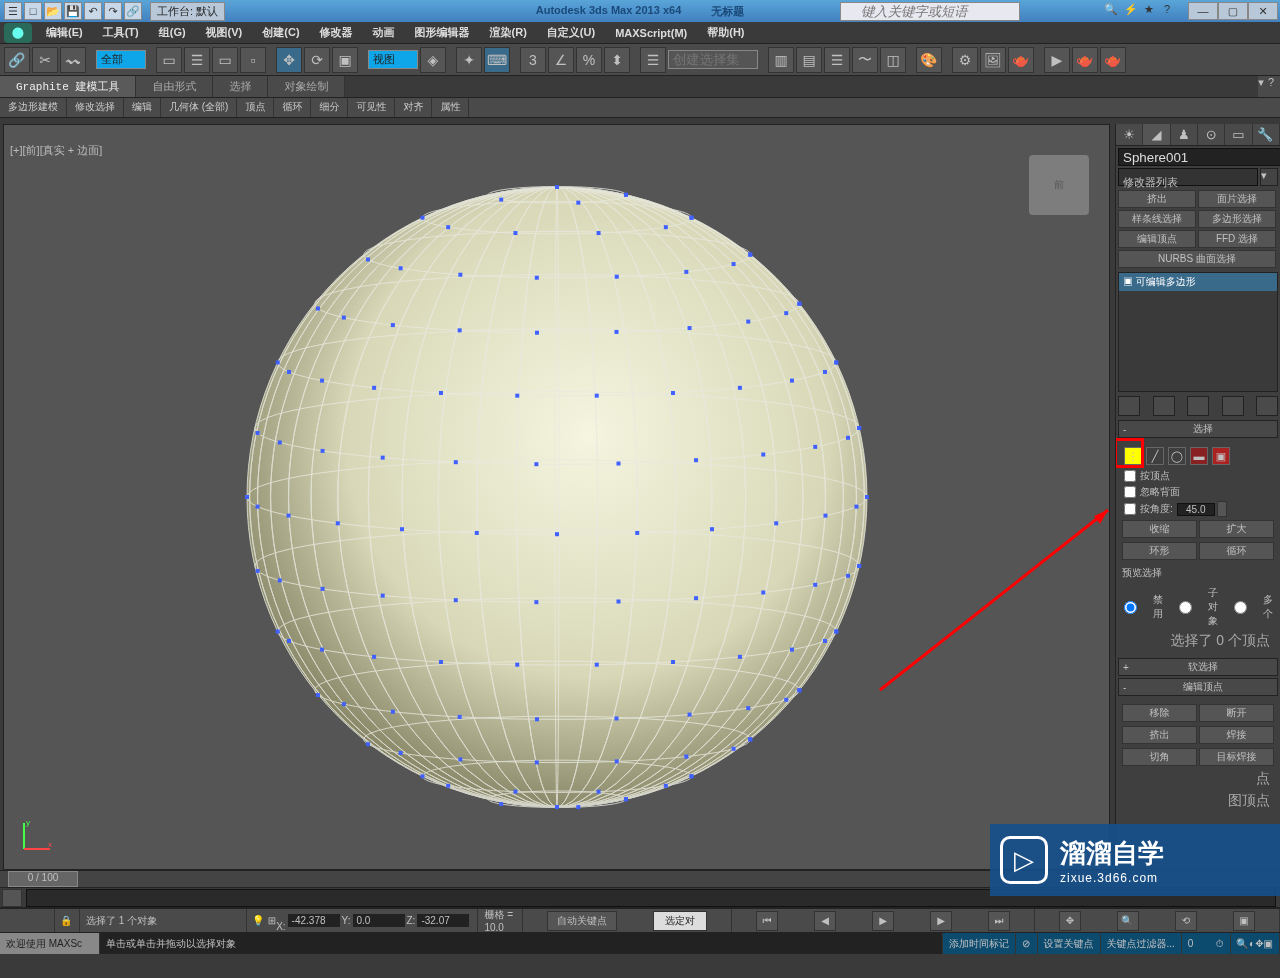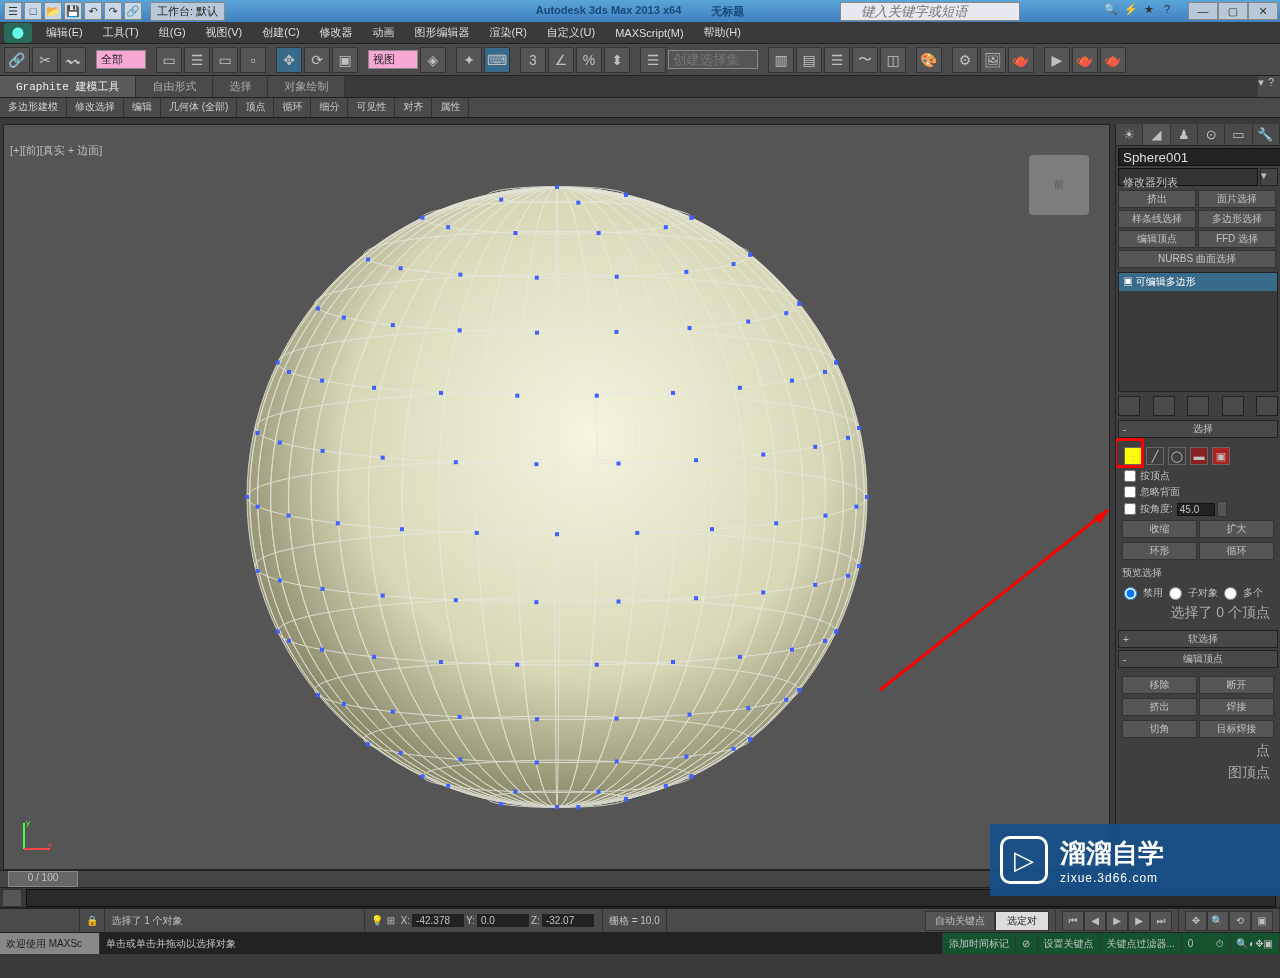--- a/index.html
+++ b/index.html
@@ -13,28 +13,28 @@
 .title-center { position: absolute; left: 50%; transform: translateX(-50%); display: flex; gap: 30px; color: #1a4a7a; font-weight: bold; }
 .title-search { position: absolute; right: 260px; width: 180px; background: #e8e8f0; border: 1px solid #888; padding: 1px 20px; color: #888; font-style: italic; }
 .title-right-icons { position: absolute; right: 100px; display: flex; gap: 4px; }
 .title-right-icons .ic { width: 16px; height: 16px; color: #333; }
 .win-ctrl { position: absolute; right: 2px; display: flex; }
 .win-ctrl div { width: 30px; height: 18px; background: #b8c8d8; border: 1px solid #888; display: flex; align-items: center; justify-content: center; color: #333; }
 
 
 .menu-bar { height: 22px; background: #3a3a3a; display: flex; align-items: center; border-bottom: 1px solid #222; }
 .menu-bar .logo { width: 28px; height: 20px; background: #2a6a5a; border-radius: 4px; margin: 0 4px; display: flex; align-items: center; justify-content: center; color: #6fe; }
-.menu-bar .mi { padding: 6px 10px; color: #ddd; }
+.menu-bar .mi { padding: 6px 10px; color: #ddd; font-weight: bold; }
 
 
 .toolbar { height: 32px; background: #4a4a4a; display: flex; align-items: center; gap: 2px; padding: 0 4px; border-bottom: 1px solid #222; }
 .toolbar .tb { width: 26px; height: 26px; background: #555; border: 1px solid #333; display: flex; align-items: center; justify-content: center; font-size: 14px; }
 .toolbar .tb.active { background: #3a6a8a; }
 .toolbar .sep { width: 6px; }
-.toolbar .dd { background: #f9a8d4; color: #222; padding: 1px 4px; border: 1px solid #888; min-width: 50px; }
+.toolbar .dd { background: #0ea5e9; color: #222; padding: 1px 4px; border: 1px solid #888; min-width: 50px; }
 .toolbar .dd.dark { background: #555; color: #ddd; }
 .toolbar input[type=text].dd { width: 90px; }
 
 
 .ribbon-tabs { height: 22px; background: #4a4a4a; display: flex; align-items: stretch; border-bottom: 1px solid #222; }
 .ribbon-tabs .rt { padding: 3px 16px; border-right: 1px solid #333; color: #aaa; font-family: Liberation Mono, monospace; }
 .ribbon-tabs .rt.active { background: #5a5a5a; color: #eee; }
 .ribbon-tabs .end { flex: 1; background: #3a3a3a; position: relative; }
 .ribbon-tabs .ctrl { margin-left: auto; display: flex; gap: 4px; padding-right: 6px; }
 
@@ -72,38 +72,38 @@
 .subobj-row { display: flex; gap: 4px; align-items: center; padding: 3px 4px; }
 .subobj-row .so { width: 18px; height: 18px; border: 1px solid #666; display: flex; align-items: center; justify-content: center; }
 .subobj-row .so.red { background: #822; }
 .subobj-row .so.box { background: #a22; }
 .highlight-sel { position: absolute; border: 3px solid #f00; pointer-events: none; }
 .arrow-line { position: absolute; pointer-events: none; }
 .chk-row { display: flex; align-items: center; gap: 4px; padding: 1px 4px; font-size: 10px; }
 .chk-row input { width: 12px; height: 12px; }
 .two-btn { display: flex; gap: 2px; padding: 2px; }
 .two-btn .pb { flex: 1; height: 18px; background: #555; border: 1px solid #333; display: flex; align-items: center; justify-content: center; font-size: 10px; }
-.radio-row { display: flex; gap: 6px; padding: 2px 4px; font-size: 10px; align-items: center; }
+.radio-row { display: flex; gap: 16px; padding: 2px 4px; font-size: 10px; align-items: center; }
 .info-txt { text-align: right; padding: 2px 6px; font-size: 14px; color: #aaa; }
 .spinner { display: flex; align-items: center; gap: 2px; }
-.spinner .val { background: #222; border: 1px solid #111; width: 38px; padding: 0 2px; font-size: 10px; }
+.spinner .val { background: #222; border: 1px solid #111; width: 38px; padding: 0 2px; font-size: 10px; text-align: center; }
 .spinner .arr { width: 10px; height: 16px; background: #555; border: 1px solid #333; }
 
 
 .bottom-area { position: absolute; left: 0; right: 0; bottom: 0; height: 108px; background: #3a3a3a; }
 .time-slider { height: 18px; background: #444; border-top: 1px solid #222; border-bottom: 1px solid #222; display: flex; align-items: center; }
 .time-slider .slider-handle { width: 70px; height: 16px; background: #666; border: 1px solid #888; margin-left: 8px; text-align: center; font-size: 10px; }
 .track-bar { height: 20px; background: #3a3a3a; border-bottom: 1px solid #222; display:flex; align-items:center; }
 .track-bar .tick-area { flex: 1; height: 18px; background: #2a2a2a; border: 1px solid #111; margin: 0 4px; position: relative; }
 .status-bar { height: 24px; display: flex; align-items: center; background: #4a4a4a; border-top: 1px solid #222; }
 .status-bar .seg { padding: 0 6px; border-right: 1px solid #333; height: 100%; display: flex; align-items: center; font-size: 10px; }
 .status-bar .coord { background: #222; padding: 1px 4px; margin: 0 2px; min-width: 52px; }
-.status-bar .play-btn { width: 22px; height: 20px; background: #555; border: 1px solid #333; margin: 0 0; display:flex; align-items:center; justify-content:center; }
+.status-bar .play-btn { width: 22px; height: 20px; background: #555; border: 1px solid #333; margin: 0 18px; display:flex; align-items:center; justify-content:center; }
 .prompt-bar { height: 22px; display: flex; border-top: 1px solid #222; }
-.prompt-bar .cell { padding: 2px 6px; border-right: 1px solid #333; background: #14532d; font-size: 10px; display: flex; align-items: center; }
+.prompt-bar .cell { padding: 2px 6px; border-right: 1px solid #333; background: #0c4a6e; font-size: 10px; display: flex; align-items: center; }
 .prompt-bar .cell.wide { flex: 1; background: #222; }
 
 
 .watermark { position: absolute; right: 0; bottom: 82px; width: 290px; height: 72px; background: rgba(20,80,140,0.9); display: flex; align-items: center; padding: 0 10px; gap: 12px; color: #fff; }
 .watermark .play-logo { width: 48px; height: 48px; border: 3px solid #fff; border-radius: 10px; display: flex; align-items: center; justify-content: center; font-size: 26px; }
 .watermark .txt1 { font-size: 26px; font-weight: bold; }
 .watermark .txt2 { font-size: 12px; letter-spacing: 1px; }
 
 svg { overflow: visible; }
 </style>

